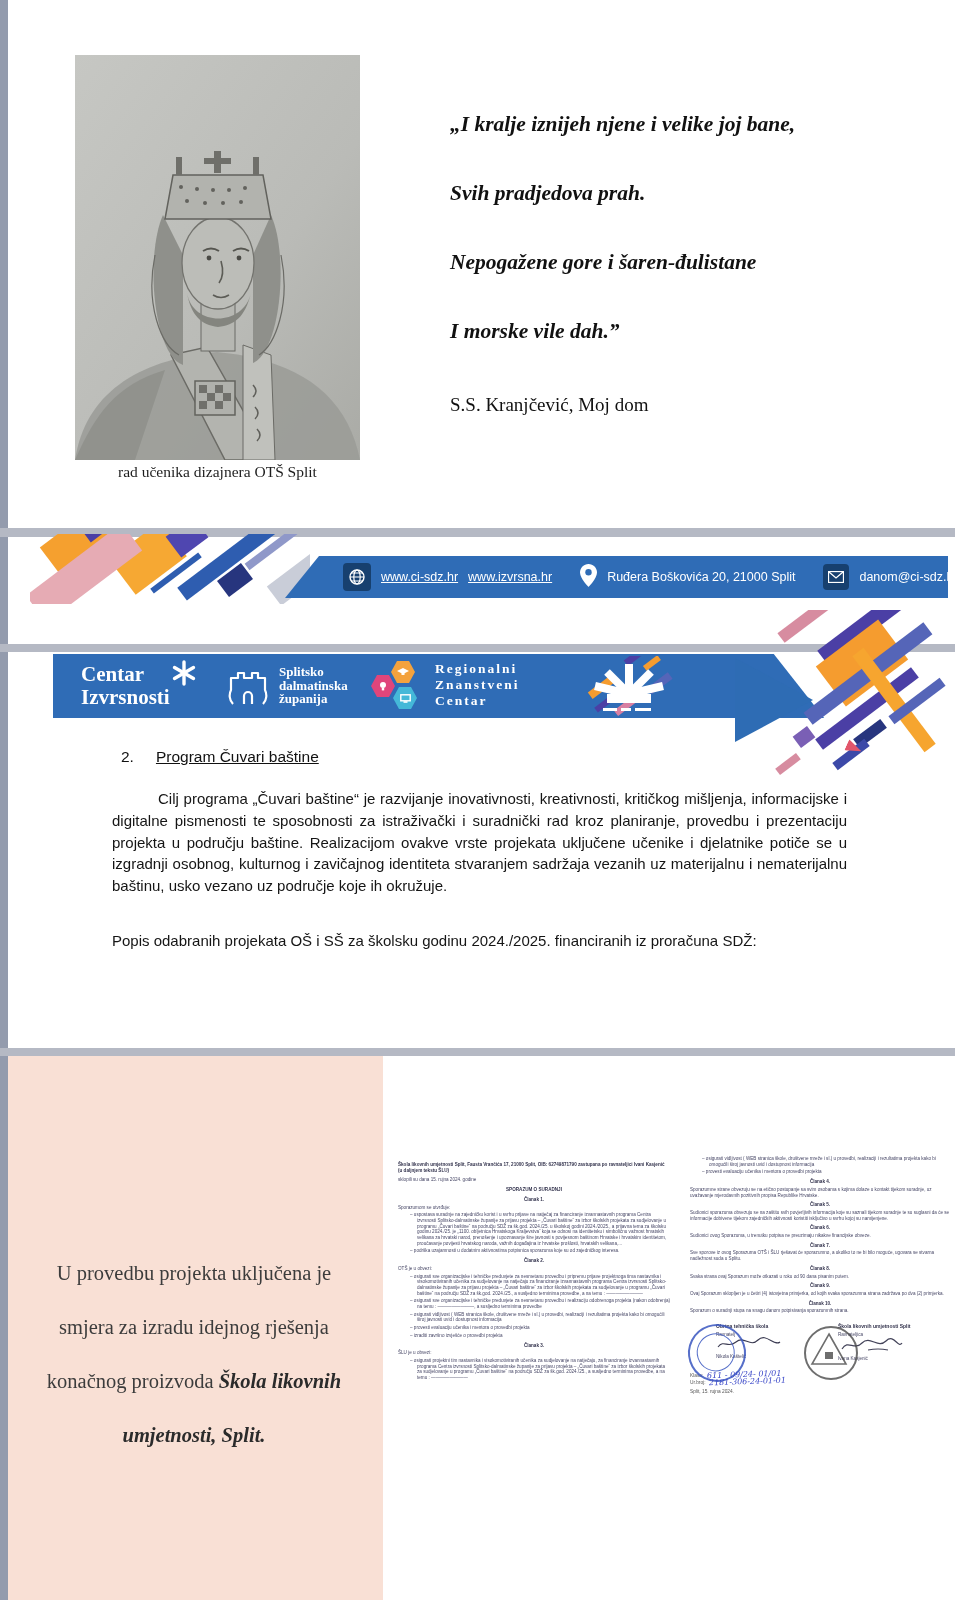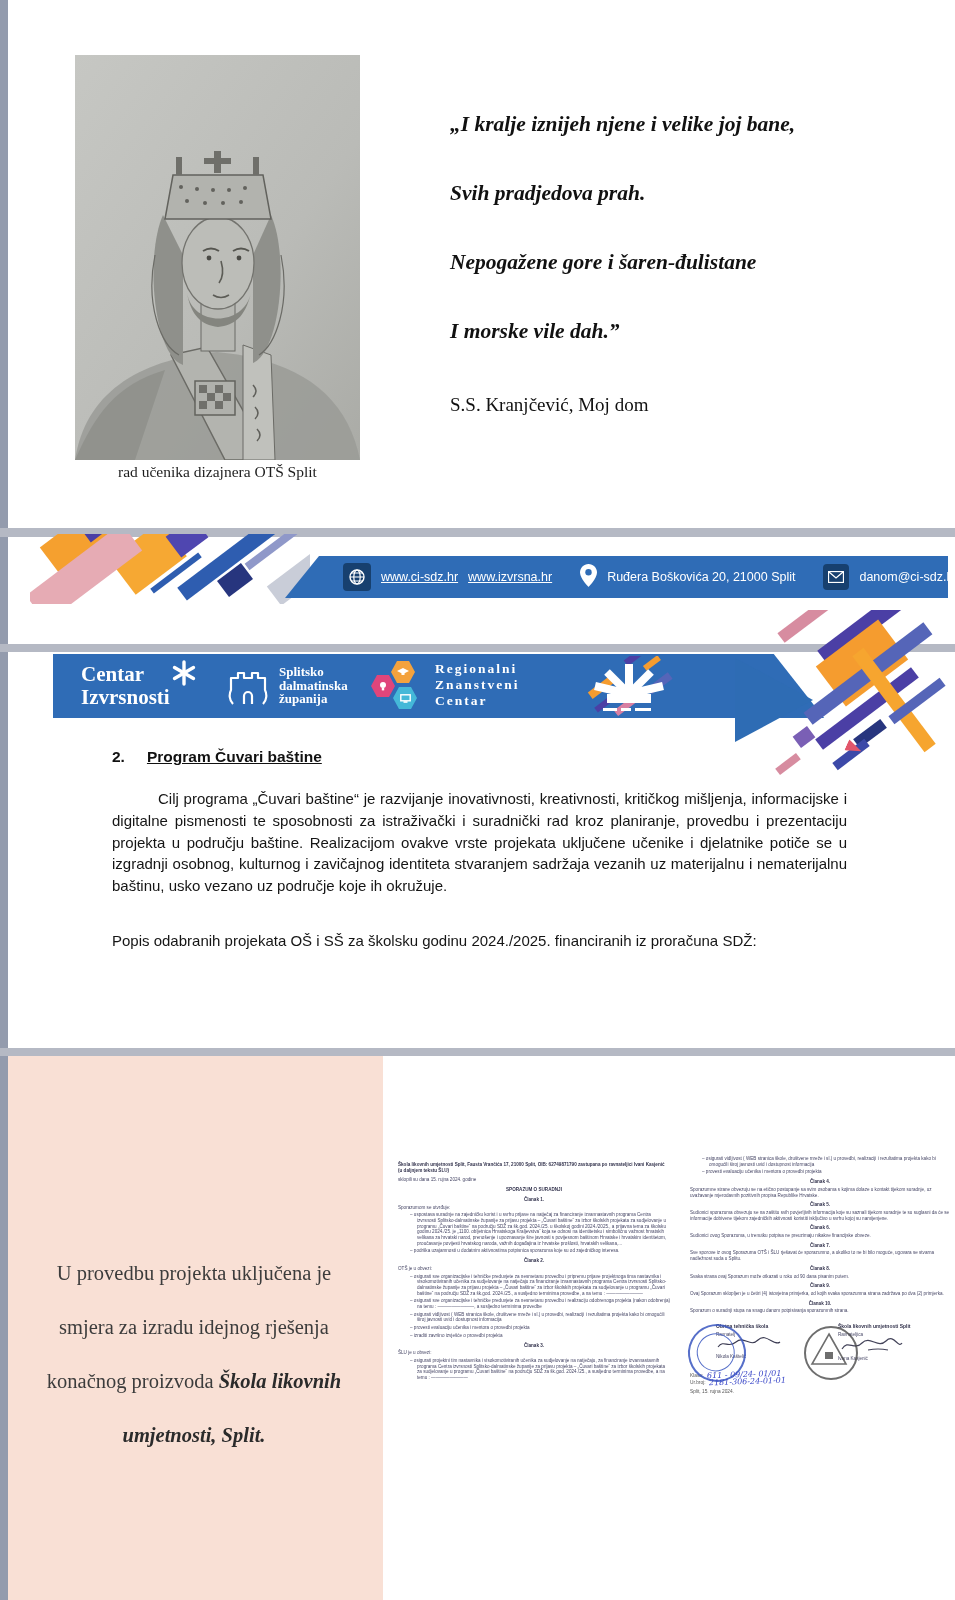--- a/index.html
+++ b/index.html
@@ -25,21 +25,21 @@
   #logo-band{left:53px;top:654px;width:775px;height:64px;background:#2F6CB6;clip-path:polygon(0 0,93% 0,99.5% 100%,0 100%);color:#fff;font-family:Liberation Serif, serif;}
   #centar-txt{left:28px;top:9px;font-weight:bold;font-size:21px;line-height:23px;}
   #centar-star{left:118px;top:6px;}
   #castle-ic{left:172px;top:10px;}
   #zupanija-txt{left:226px;top:11px;font-weight:bold;font-size:13px;line-height:13.5px;}
   #hex-cluster{left:318px;top:7px;width:56px;height:52px;}
   .hex{position:absolute;width:24px;height:22px;clip-path:polygon(25% 0,75% 0,100% 50%,75% 100%,25% 100%,0 50%);display:flex;align-items:center;justify-content:center;}
   #rzc-txt{left:382px;top:7px;font-weight:bold;font-size:13.5px;line-height:16px;letter-spacing:2px;}
   #sunburst{left:528px;top:2px;}
   
-  #prog-heading{left:112px;top:748px;font-size:15.5px;font-weight:bold;color:#111;}
+  #prog-heading{left:121px;top:748px;font-size:15.5px;font-weight:normal;color:#111;}
   #prog-heading .num{margin-right:22px;}
   #prog-heading .ttl{text-decoration:underline;}
   #prog-body{left:112px;top:788px;width:735px;font-size:15px;line-height:21.8px;text-align:justify;color:#151515;text-indent:46px;}
   #prog-intro{left:112px;top:932px;width:760px;font-size:15px;color:#151515;}
   #prog-table{left:124px;top:980px;border-collapse:collapse;font-size:14.5px;color:#111;}
   #prog-table td{border:1.6px solid #3c3c3c;padding:3px 8px;vertical-align:middle;}
   #prog-table .hdr{font-weight:bold;height:22px;}
   #prog-table .c1{width:44px;}
   #prog-table .c2{width:222px;}
   #prog-table .c3{width:395px;}

